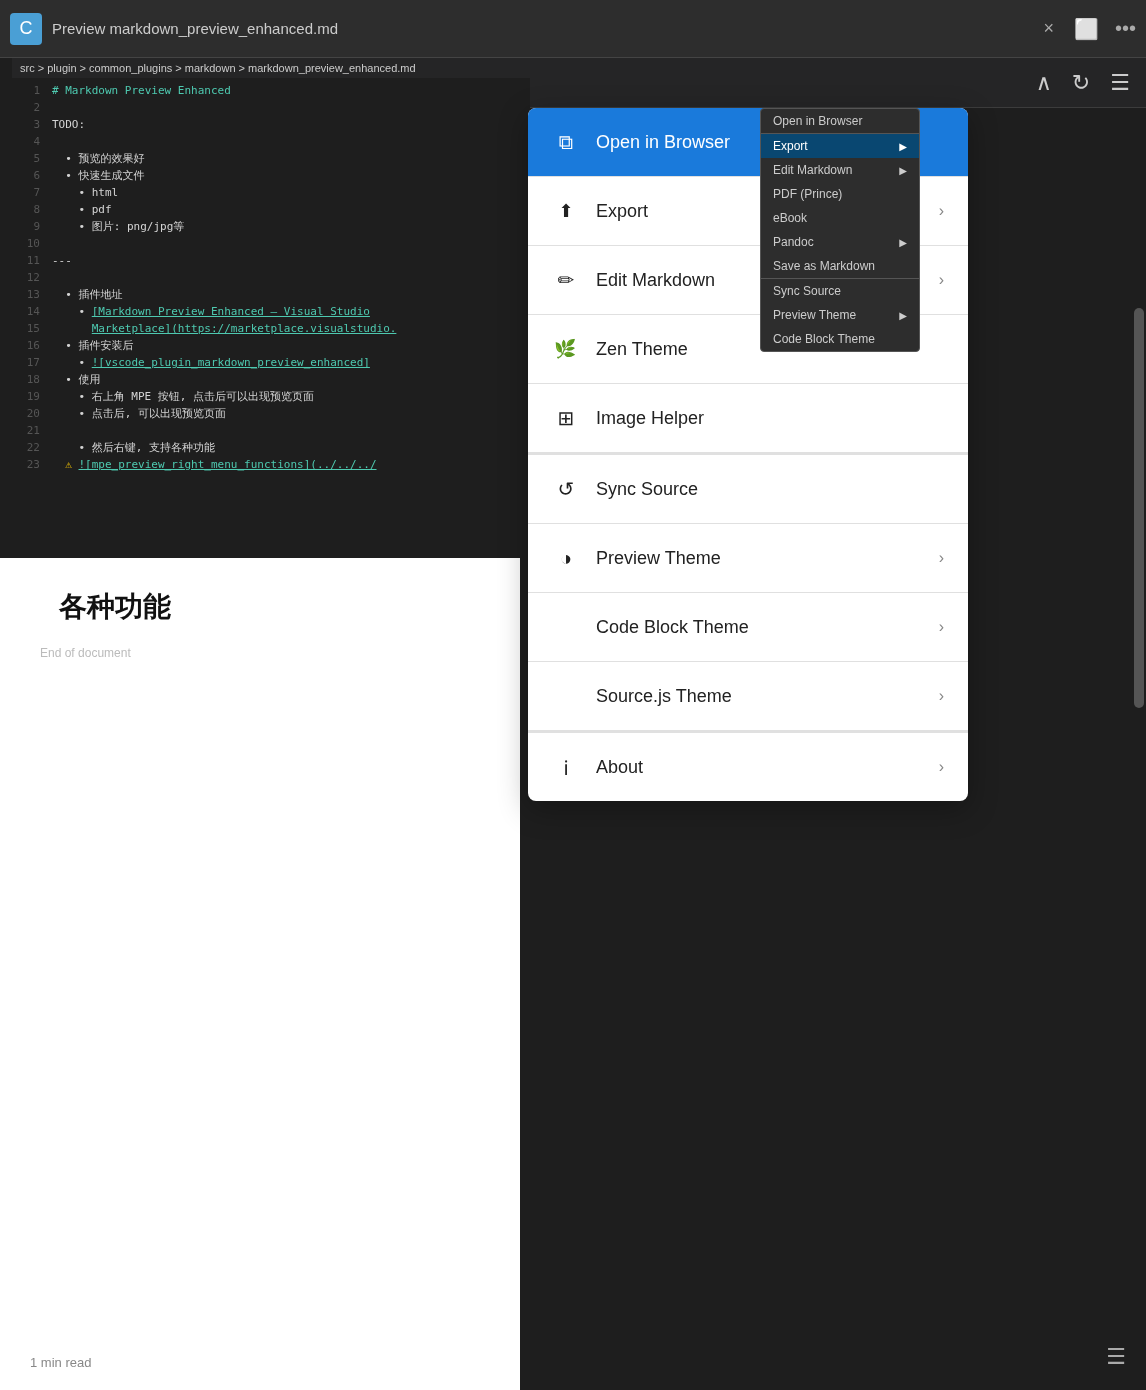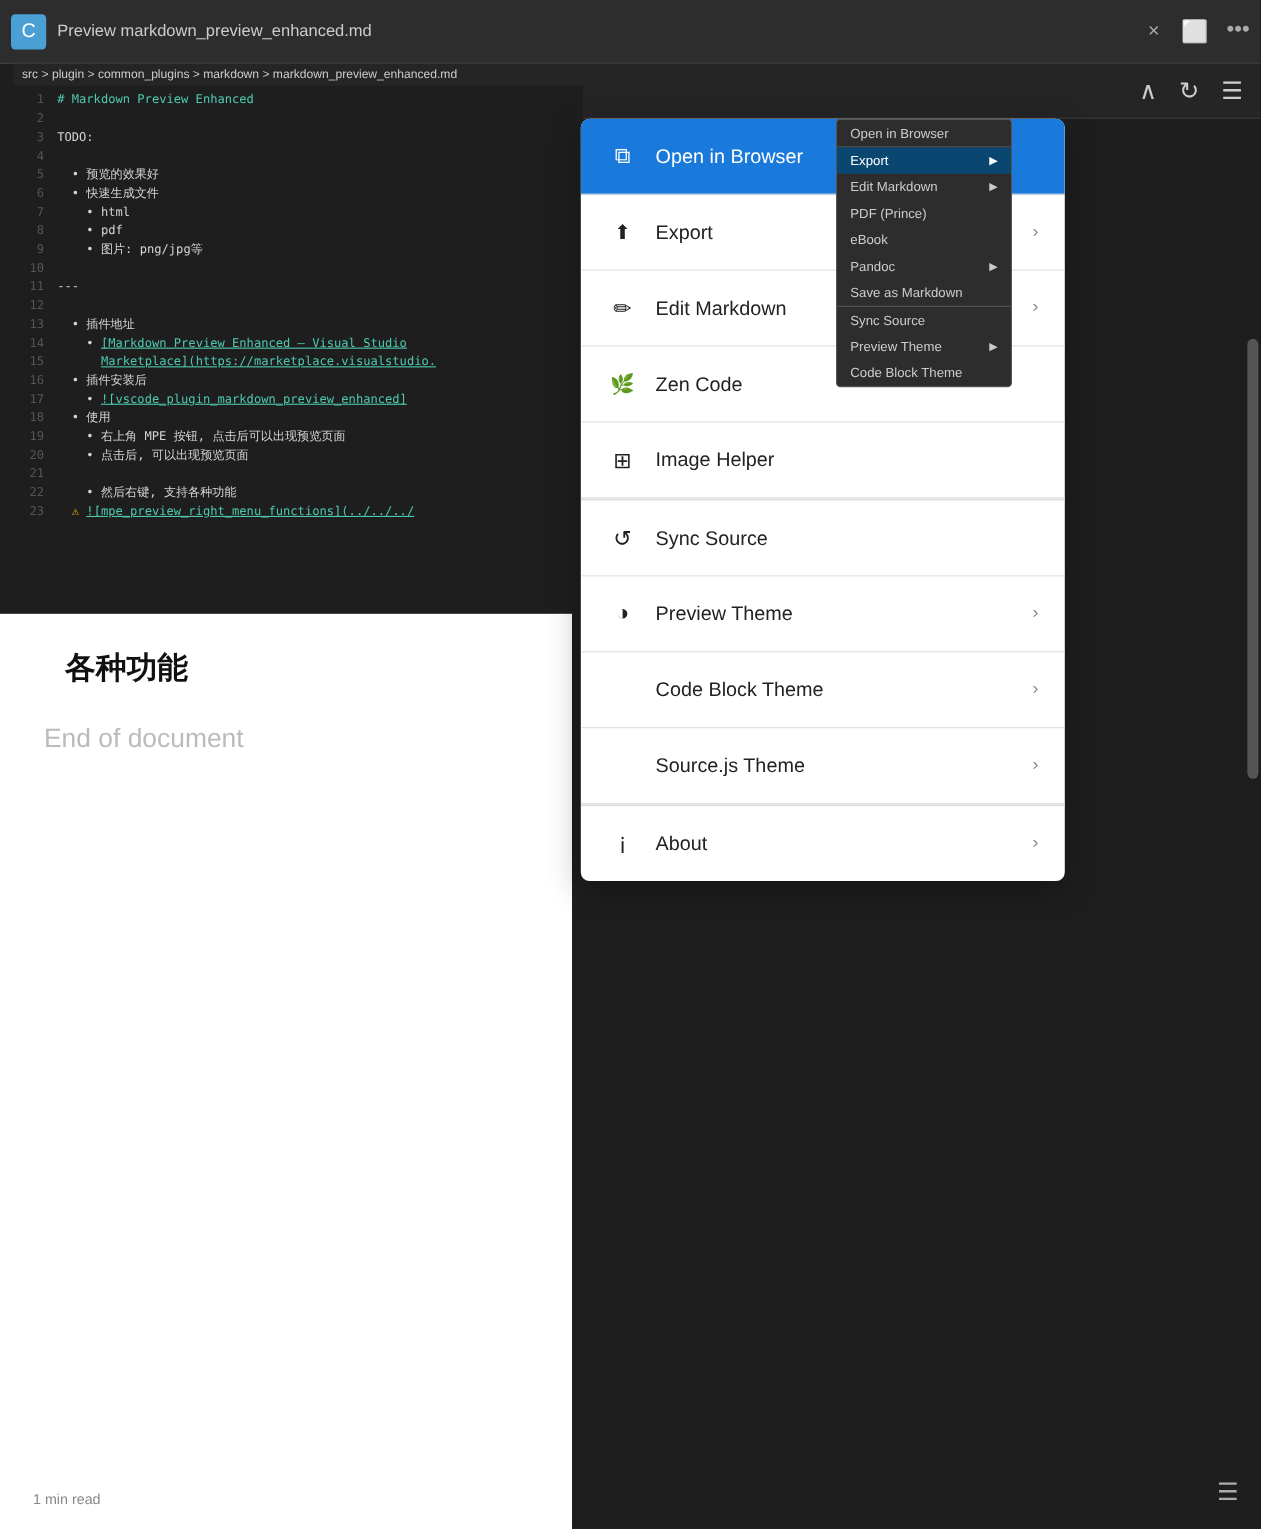--- a/index.html
+++ b/index.html
@@ -124,22 +124,22 @@
     .preview-code {
       background: #f0f0f0;
       border-radius: 3px;
       padding: 2px 6px;
       font-family: monospace;
       font-size: 14px;
       color: #333;
     }
     .preview-end {
       color: #bbb;
-      font-size: 24px;
-      margin-top: 32px;
+      font-size: 12px;
+      margin-top: 20px;
     }
     .preview-footer {
       position: absolute;
       bottom: 20px; left: 30px;
       color: #888;
       font-size: 13px;
     }
 
     
     .toolbar {
@@ -364,21 +364,21 @@
   </div>
 
   <div class="main-menu-item">
     <span class="menu-icon">✏</span>
     <span class="menu-label">Edit Markdown</span>
     <span class="menu-chevron">›</span>
   </div>
 
   <div class="main-menu-item">
     <span class="menu-icon" style="font-size:18px;">🌿</span>
-    <span class="menu-label">Zen Code</span>
+    <span class="menu-label">Zen Theme</span>
   </div>
 
   <div class="main-menu-item">
     <span class="menu-icon">⊞</span>
     <span class="menu-label">Image Helper</span>
   </div>
 
   <div class="main-menu-item main-menu-section-separator">
     <span class="menu-icon">↺</span>
     <span class="menu-label">Sync Source</span>

